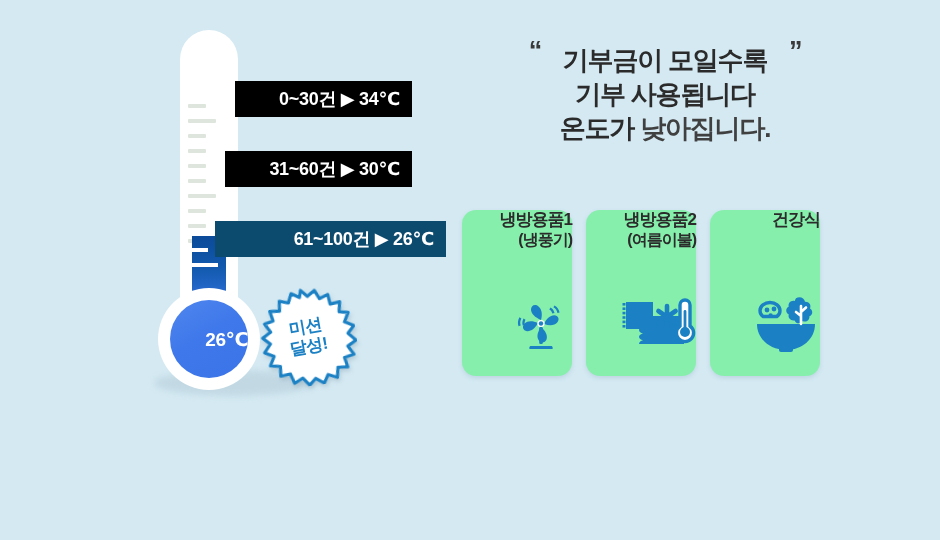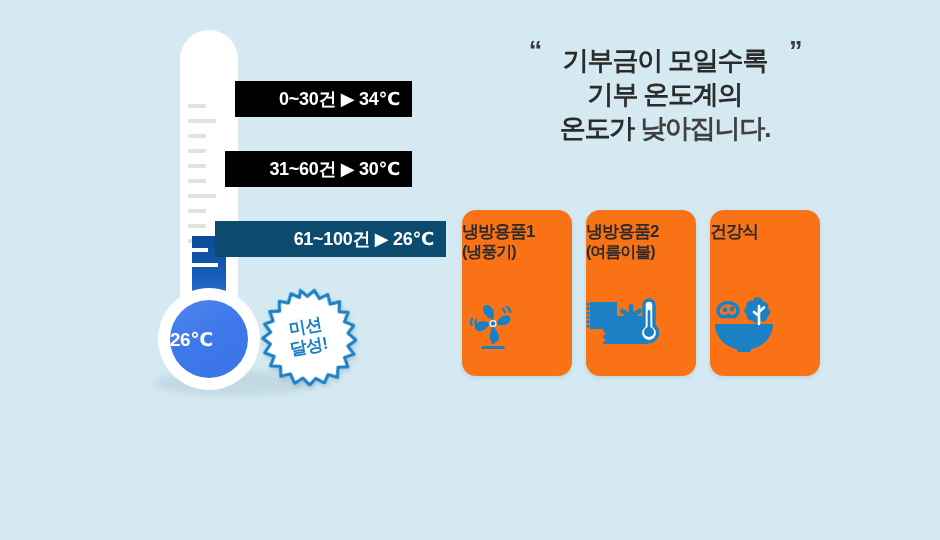--- a/index.html
+++ b/index.html
@@ -24,21 +24,21 @@
     background:#ffffff; border-radius:29px 29px 0 0;
   }
   .thermo-bulb-ring{
     position:absolute; left:38px; top:270px; width:102px; height:102px;
     background:#ffffff; border-radius:50%;
   }
   .thermo-bulb{
     position:absolute; left:50px; top:282px; width:78px; height:78px;
     border-radius:50%;
     background:linear-gradient(150deg,#4f86ef 0%,#3f78ea 45%,#3b74e8 100%);
-    display:flex; align-items:center; justify-content:flex-start;
+    display:flex; align-items:center; justify-content:flex-end;
   }
   .thermo-bulb span{
     color:#fff; font-size:19px; font-weight:bold; letter-spacing:-0.5px;
   }
   .mercury{
     position:absolute; left:72px; top:218px; width:34px; height:88px;
     background:linear-gradient(180deg,#0b4a98 0%,#1159ad 35%,#2f6fd8 75%,#3b7ce0 100%);
   }
   .mercury .mtick{ position:absolute; left:0; height:4px; background:#ffffff; }
   .mercury .mtick.s{ width:16px; }
@@ -85,24 +85,23 @@
   .qm{
     position:absolute; top:-10px; color:#3a3a3a; font-size:27px; font-weight:bold;
   }
   .qm.left{ left:-34px; }
   .qm.right{ right:-34px; }
   .accent{ color:#404040; }
 
   
   .cards{ position:absolute; left:462px; top:210px; display:flex; gap:14px; }
   .card{
-    width:110px; height:166px; background:#f97316; border-radius:14px;
+    width:110px; height:166px; background:#86efac; border-radius:14px;
     box-shadow:0 2px 4px rgba(110,150,170,.22);
-    display:flex; flex-direction:column; align-items:flex-start;
-    padding-top:12px;
+    display:flex; flex-direction:column; align-items:flex-end;
   }
   .card-t1{
     color:#2b2b2b; font-size:17px; font-weight:bold; letter-spacing:-1px; line-height:1.2;
   }
   .card-t2{
     color:#2b2b2b; font-size:16px; font-weight:bold; letter-spacing:-1px; line-height:1.25;
   }
   .card-icon{ margin-top:auto; margin-bottom:16px; }
 
   
@@ -167,21 +166,21 @@
   </div>
 
   <div class="headline">
     <div>
       <span class="l1">
         <span class="qm left">“</span>
         <span>기부금이 모일수록</span>
         <span class="qm right">”</span>
       </span>
     </div>
-    <div>기부 온도계의</div>
+    <div>기부 사용됩니다</div>
     <div>
       <span>온도가 </span><span class="accent">낮아집니다.</span>
     </div>
   </div>
 
   <div class="cards">
 
     <div class="card">
       <div class="card-t1">냉방용품1</div>
       <div class="card-t2">(냉풍기)</div>

